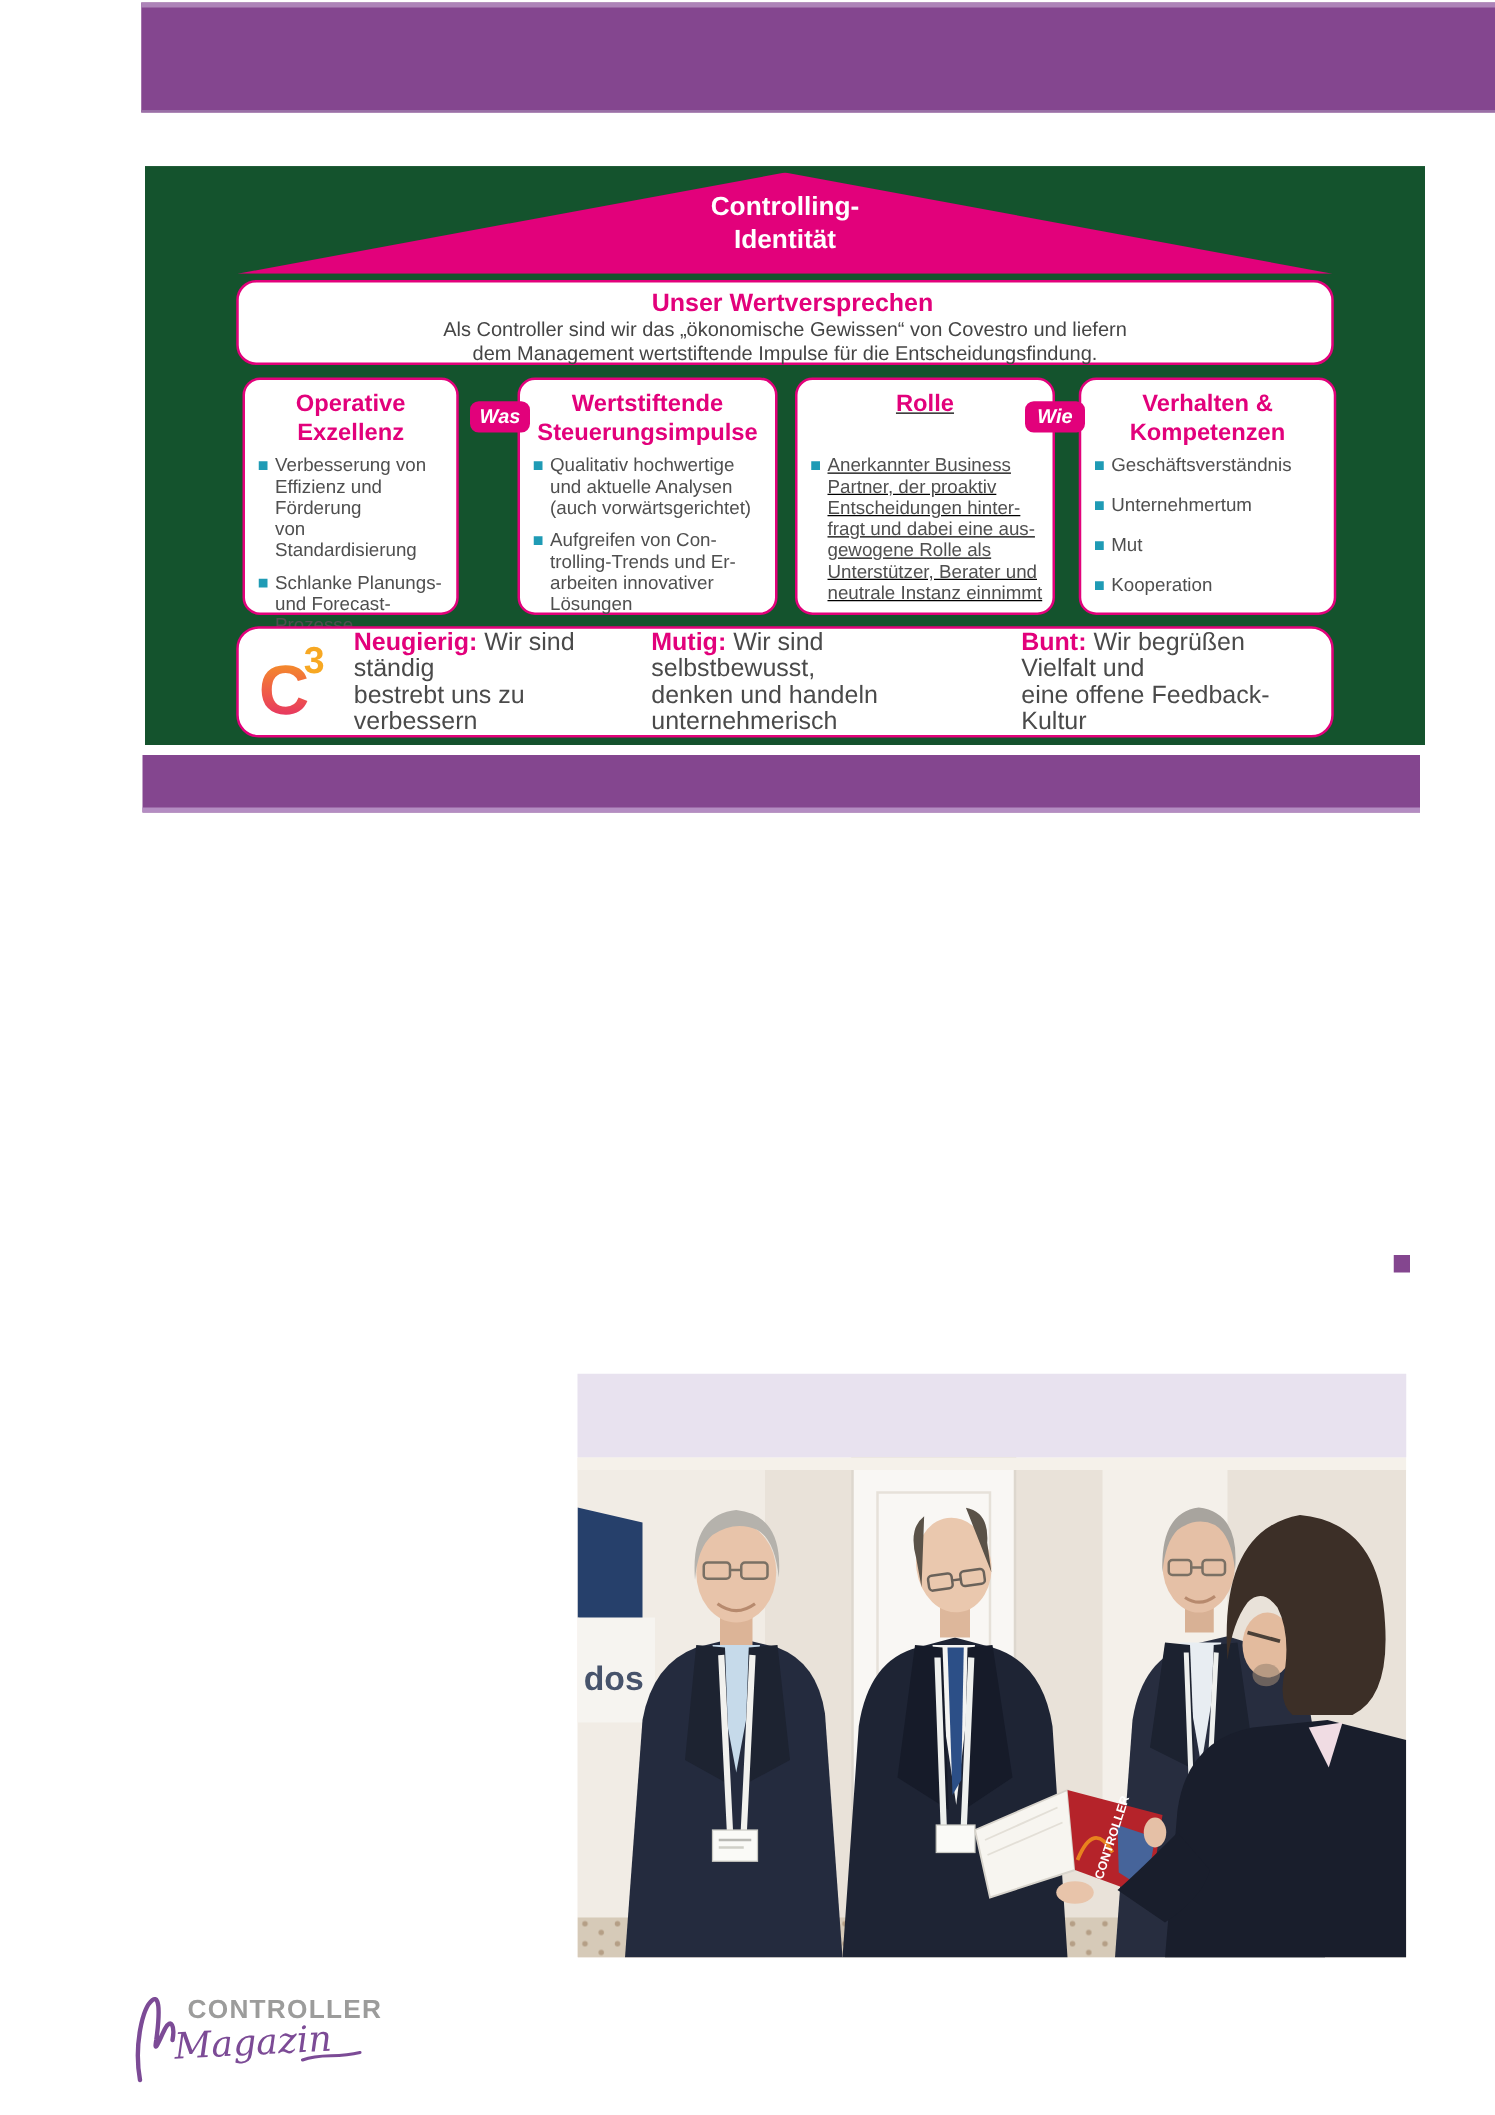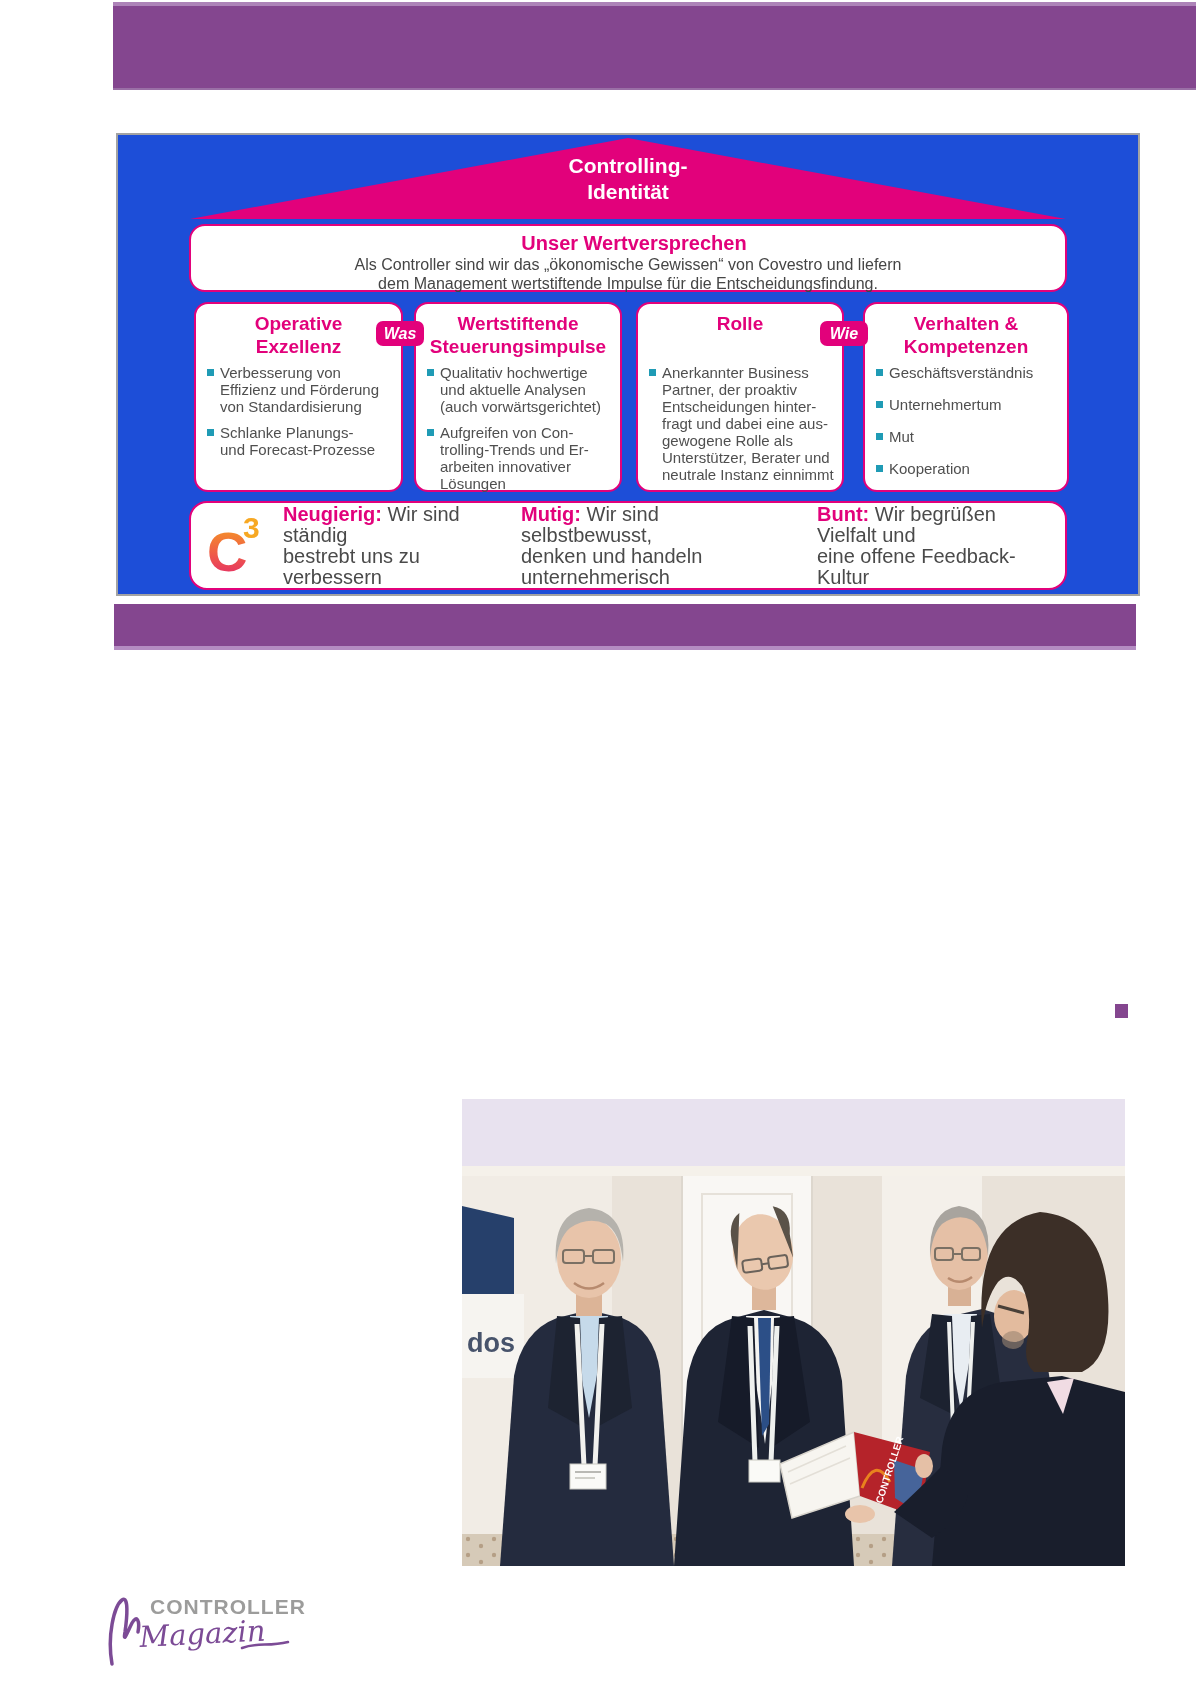--- a/index.html
+++ b/index.html
@@ -15,41 +15,41 @@
   .bottom-bar{
     position:absolute;left:114px;top:604px;width:1022px;height:42px;
     background:#84468f;border-bottom:4px solid #b48cc2;
   }
   .purple-square{
     position:absolute;left:1115px;top:1004px;width:13px;height:14px;background:#84468f;
   }
   
   .frame{
     position:absolute;left:116px;top:133px;width:1020px;height:459px;
-    border:2px solid #a3a3a3;background:#1d4ed8;
+    border:2px solid #14532d;background:#14532d;
   }
   .roof{position:absolute;left:72px;top:3px;width:876px;height:81px;}
   .roof svg{display:block;}
   .roof-title{
     position:absolute;left:72px;top:18px;width:876px;text-align:center;
     color:#ffffff;font-weight:bold;font-size:21px;line-height:26px;white-space:pre-line;
   }
   .value-box{
     position:absolute;left:71px;top:89px;width:874px;height:64px;
     border:2px solid #e2017b;border-radius:16px;text-align:center;background:#fff;
   }
   .value-title{margin-top:6px;font-size:20px;font-weight:bold;color:#e2017b;padding-left:12px;}
   .value-line{font-size:16px;line-height:18px;color:#454545;margin-top:1px;}
   .col{
     position:absolute;top:167px;height:190px;border:2px solid #e2017b;border-radius:14px;
     background:#fff;box-sizing:border-box;
   }
-  .col-1{left:76px;width:209px;}
+  .col-1{left:76px;width:173px;}
   .col-2{left:296px;width:208px;}
-  .col-3{left:518px;width:208px;}
+  .col-3{left:518px;width:208px;text-decoration:underline;}
   .col-4{left:745px;width:206px;}
   .col-title{
     padding-top:8px;height:47px;text-align:center;color:#e2017b;
     font-size:19px;font-weight:bold;line-height:23px;white-space:pre-line;
   }
   .col-bullets{padding:5px 8px 0 11px;}
   .bullet{display:flex;margin-bottom:9px;}
   .col-4 .bullet{margin-bottom:15px;}
   .bullet-marker{
     flex:none;width:7px;height:7px;background:#1f9bb5;margin:5px 6px 0 0;

